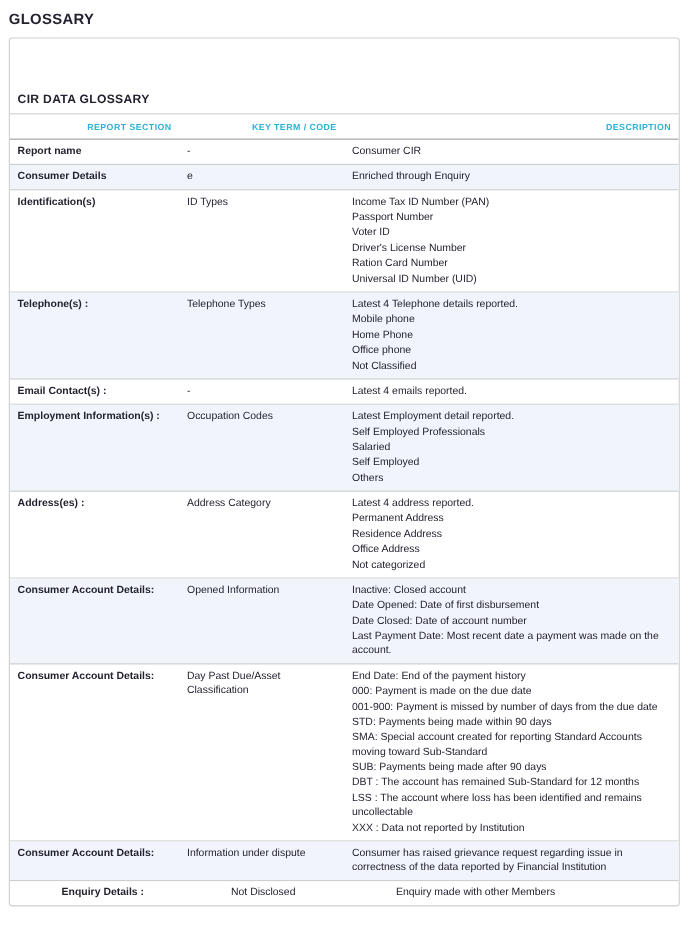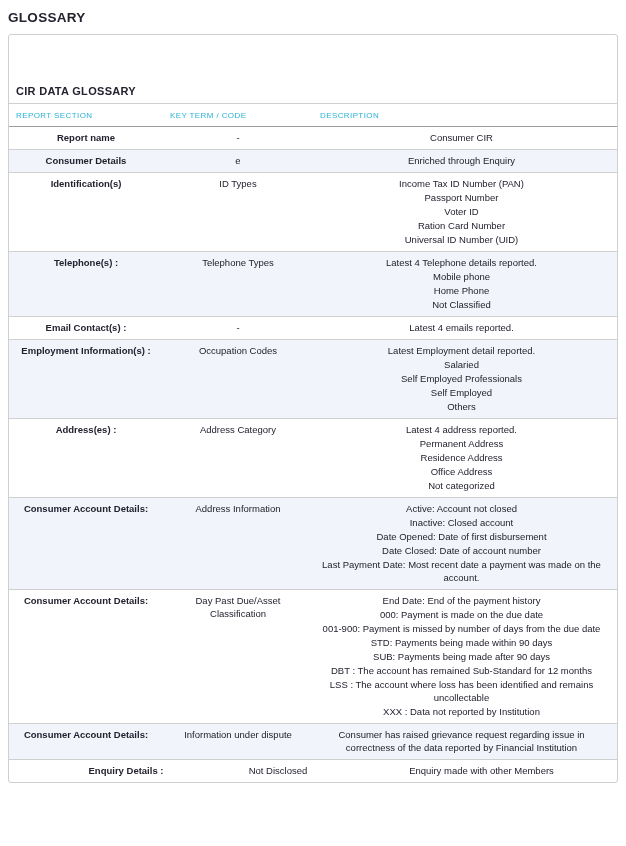--- a/index.html
+++ b/index.html
@@ -45,42 +45,42 @@
     border-bottom: 1px solid var(--border);
     color: var(--text-dark);
     margin-top: 44px;
   }
   .col-headers {
     display: flex;
     border-bottom: 1px solid var(--header-border);
   }
   .col-h {
     font-size: 8px;
-    font-weight: normal;
+    font-weight: bold;
     letter-spacing: 0.4px;
     color: var(--accent);
     padding: 7px 7px 6px 7px;
     text-transform: uppercase;
+    text-align: right;
   }
   .w1 { width: 154px; flex: none; }
   .w2 { width: 150px; flex: none; }
   .w3 { flex: 1; }
   .t-body .t-row {
     display: flex;
     border-bottom: 1px solid var(--border);
     padding: 4px 0 5px 0;
   }
   .t-body .t-row:nth-child(even) { background: var(--stripe); }
   .t-body .t-row:last-child { border-bottom: none; margin-left: 40px; }
   .cell {
     font-size: 9.5px;
     line-height: 13px;
     padding: 0 7px;
     color: var(--text-dark);
-    text-align: center;
   }
   .cell-section { font-weight: bold; }
   .cell-desc {
     display: flex;
     flex-direction: column;
     gap: 1px;
     padding-right: 14px;
   }
   .desc-line { line-height: 13px; }
 </style>
@@ -118,88 +118,90 @@
           </div>
   </div>
 
   <div class="t-row">
     <div class="cell cell-section w1">Identification(s)</div>
     <div class="cell cell-key w2">ID Types</div>
     <div class="cell cell-desc w3">
             <div class="desc-line">Income Tax ID Number (PAN)</div>
             <div class="desc-line">Passport Number</div>
             <div class="desc-line">Voter ID</div>
+            <div class="desc-line">Driver's License Number</div>
             <div class="desc-line">Ration Card Number</div>
             <div class="desc-line">Universal ID Number (UID)</div>
           </div>
   </div>
 
   <div class="t-row">
     <div class="cell cell-section w1">Telephone(s) :</div>
     <div class="cell cell-key w2">Telephone Types</div>
     <div class="cell cell-desc w3">
             <div class="desc-line">Latest 4 Telephone details reported.</div>
             <div class="desc-line">Mobile phone</div>
             <div class="desc-line">Home Phone</div>
+            <div class="desc-line">Office phone</div>
             <div class="desc-line">Not Classified</div>
           </div>
   </div>
 
   <div class="t-row">
     <div class="cell cell-section w1">Email Contact(s) :</div>
     <div class="cell cell-key w2">-</div>
     <div class="cell cell-desc w3">
             <div class="desc-line">Latest 4 emails reported.</div>
           </div>
   </div>
 
   <div class="t-row">
     <div class="cell cell-section w1">Employment Information(s) :</div>
     <div class="cell cell-key w2">Occupation Codes</div>
     <div class="cell cell-desc w3">
             <div class="desc-line">Latest Employment detail reported.</div>
+            <div class="desc-line">Self Employed Professionals</div>
             <div class="desc-line">Salaried</div>
-            <div class="desc-line">Self Employed Professionals</div>
             <div class="desc-line">Self Employed</div>
             <div class="desc-line">Others</div>
           </div>
   </div>
 
   <div class="t-row">
     <div class="cell cell-section w1">Address(es) :</div>
     <div class="cell cell-key w2">Address Category</div>
     <div class="cell cell-desc w3">
             <div class="desc-line">Latest 4 address reported.</div>
             <div class="desc-line">Permanent Address</div>
             <div class="desc-line">Residence Address</div>
             <div class="desc-line">Office Address</div>
             <div class="desc-line">Not categorized</div>
           </div>
   </div>
 
   <div class="t-row">
     <div class="cell cell-section w1">Consumer Account Details:</div>
-    <div class="cell cell-key w2">Address Information</div>
-    <div class="cell cell-desc w3">
-            <div class="desc-line">Active: Account not closed</div>
+    <div class="cell cell-key w2">Opened Information</div>
+    <div class="cell cell-desc w3">
             <div class="desc-line">Inactive: Closed account</div>
             <div class="desc-line">Date Opened: Date of first disbursement</div>
             <div class="desc-line">Date Closed: Date of account number</div>
             <div class="desc-line">Last Payment Date: Most recent date a payment was made on the account.</div>
           </div>
   </div>
 
   <div class="t-row">
     <div class="cell cell-section w1">Consumer Account Details:</div>
     <div class="cell cell-key w2">Day Past Due/Asset Classification</div>
     <div class="cell cell-desc w3">
             <div class="desc-line">End Date: End of the payment history</div>
             <div class="desc-line">000: Payment is made on the due date</div>
             <div class="desc-line">001-900: Payment is missed by number of days from the due date</div>
             <div class="desc-line">STD: Payments being made within 90 days</div>
+            <div class="desc-line">SMA: Special account created for reporting Standard Accounts moving toward Sub-Standard</div>
             <div class="desc-line">SUB: Payments being made after 90 days</div>
             <div class="desc-line">DBT : The account has remained Sub-Standard for 12 months</div>
             <div class="desc-line">LSS : The account where loss has been identified and remains uncollectable</div>
             <div class="desc-line">XXX : Data not reported by Institution</div>
           </div>
   </div>
 
   <div class="t-row">
     <div class="cell cell-section w1">Consumer Account Details:</div>
     <div class="cell cell-key w2">Information under dispute</div>

